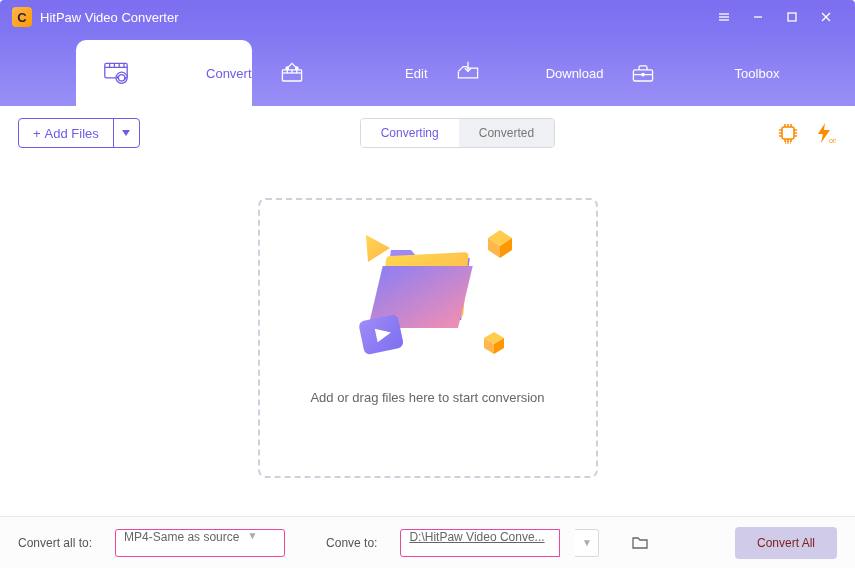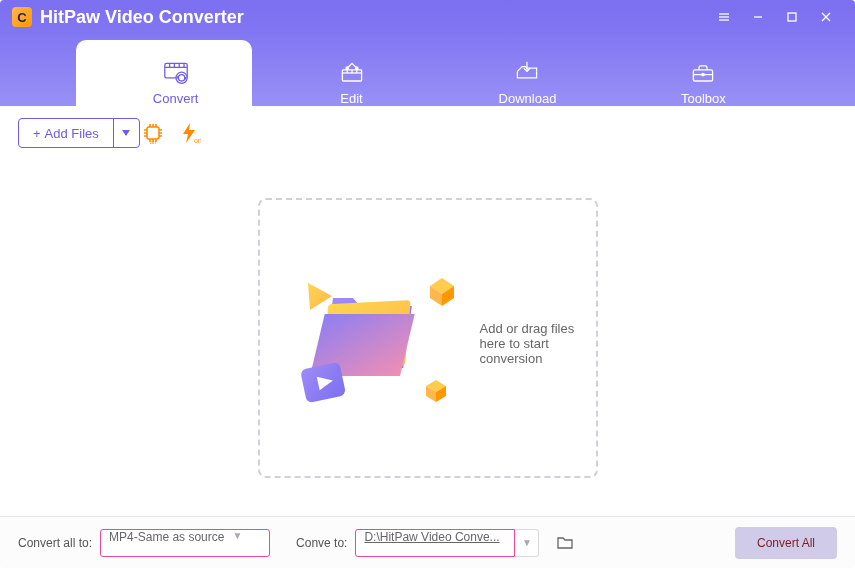--- a/index.html
+++ b/index.html
@@ -14,39 +14,39 @@
   color: #fff;
 }
 .logo-badge {
   width: 20px; height: 20px;
   background: linear-gradient(135deg, #ffb74d, #ff9800);
   border-radius: 4px;
   display: flex; align-items: center; justify-content: center;
   font-weight: bold; font-size: 13px; color: #2c2140;
   margin-right: 8px;
 }
-.app-title { font-size: 18px; font-weight: 700; }
+.app-title { font-size: 13px; font-weight: 400; }
 .title-spacer { flex: 1; }
 .win-btn { width: 34px; height: 34px; display: flex; align-items: center; justify-content: center; cursor: pointer; }
 .win-btn svg { width: 14px; height: 14px; }
 
 .navbar {
   height: 72px;
   background: linear-gradient(180deg, #8277f2 0%, #9990f6 100%);
   display: flex;
   align-items: flex-end;
   padding: 0 30px;
   gap: 0;
 }
 .nav-tab {
   flex: 1;
   display: flex;
-  flex-direction: column;
-  align-items: center;
-  justify-content: flex-end;
+  flex-direction: row;
+  align-items: center;
+  justify-content: space-between;
   height: 66px;
   color: #fff;
   cursor: pointer;
   border-radius: 10px 10px 0 0;
   font-size: 13px;
   gap: 4px;
   max-width: 180px;
   padding-left: 24px;
 }
 .nav-tab.active {
@@ -117,40 +117,40 @@
   display: flex;
   align-items: center;
   justify-content: center;
 }
 .dropzone {
   width: 340px;
   height: 280px;
   border: 2px dashed #d0d0dc;
   border-radius: 8px;
   display: flex;
-  flex-direction: row;
+  flex-direction: column;
   align-items: center;
   cursor: pointer;
   position: relative;
 }
 .dropzone-hint {
   font-size: 13px;
   color: #666;
   margin-top: 10px;
 }
 .illus { position: relative; width: 220px; height: 180px; }
 
 .footer {
   height: 52px;
   border-top: 1px solid #e8e8ee;
   background: #fcfcfd;
   display: flex;
   align-items: center;
   padding: 0 18px;
-  gap: 8px;
+  gap: 23px;
   font-size: 12px;
   color: #555;
 }
 .footer-label { white-space: nowrap; }
 .select-box {
   height: 28px;
   border: 1px solid #ec4899;
   border-radius: 3px;
   background: #fff;
   display: flex;
@@ -275,20 +275,24 @@
       <span>+</span>
       <span>Add Files</span>
     </div>
     <div class="add-files-dd">
       <svg width="8" height="6" viewBox="0 0 8 6">
           <path d="M0 0 L8 0 L4 6 Z" fill="#6c5ce7"></path>
         </svg>
     </div>
   </div>
 
+  <div class="seg-control">
+    <div class="seg-btn active">Converting</div>
+    <div class="seg-btn">Converted</div>
+  </div>
 
   <div class="tool-icons">
     <div class="tool-icon">
       <svg width="24" height="24" viewBox="0 0 24 24" fill="none" stroke="#ff8a00" stroke-width="1.6">
         <rect x="6" y="6" width="12" height="12" rx="2"></rect>
         <line x1="9" y1="3" x2="9" y2="6"></line>
           <line x1="12" y1="3" x2="12" y2="6"></line>
           <line x1="15" y1="3" x2="15" y2="6"></line>
         <line x1="9" y1="18" x2="9" y2="21"></line>
           <line x1="12" y1="18" x2="12" y2="21"></line>

